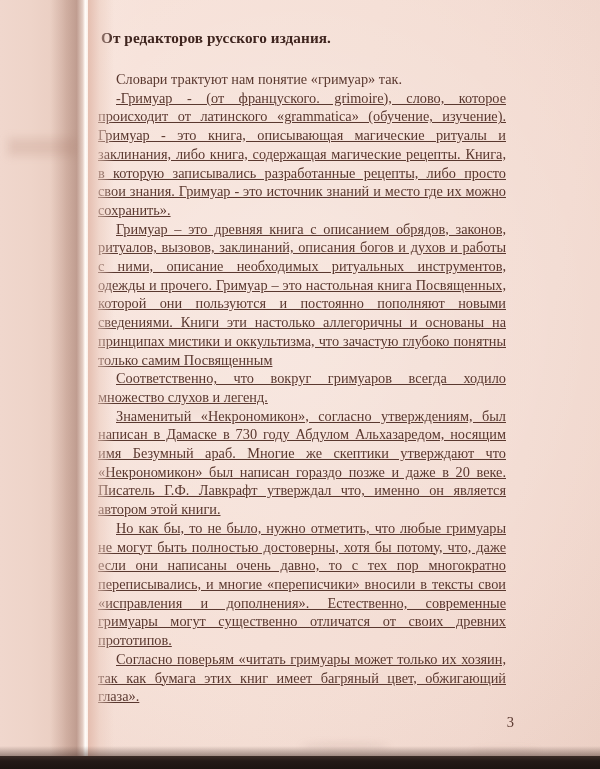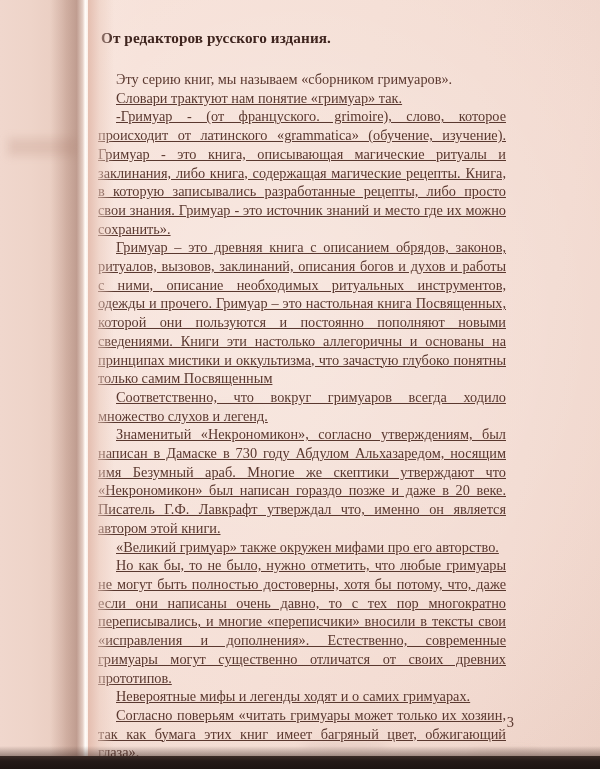--- a/index.html
+++ b/index.html
@@ -205,29 +205,26 @@
   <div class="gutter"></div>
   <div class="gutter-crease"></div>
 
   <div class="page"></div>
   <div class="page-vignette"></div>
 
   <div class="text-column">
 
     <h1 class="doc-heading">От редакторов русского издания.</h1>
 
-    <p class="para">Эту серию книг, мы называем «сборником гримуаров».</p>
     <p class="para">Словари трактуют нам понятие «гримуар» так.</p>
     <p class="para">-Гримуар - (от француского. grimoire), слово, которое происходит от латинского «grammatica» (обучение, изучение). Гримуар - это книга, описывающая магические ритуалы и заклинания, либо книга, содержащая магические рецепты. Книга, в которую записывались разработанные рецепты, либо просто свои знания. Гримуар - это источник знаний и место где их можно сохранить».</p>
     <p class="para">Гримуар – это древняя книга с описанием обрядов, законов, ритуалов, вызовов, заклинаний, описания богов и духов и работы с ними, описание необходимых ритуальных инструментов, одежды и прочего. Гримуар – это настольная книга Посвященных, которой они пользуются и постоянно пополняют новыми сведениями. Книги эти настолько аллегоричны и основаны на принципах мистики и оккультизма, что зачастую глубоко понятны только самим Посвященным</p>
     <p class="para">Соответственно, что вокруг гримуаров всегда ходило множество слухов и легенд.</p>
     <p class="para">Знаменитый «Некрономикон», согласно утверждениям, был написан в Дамаске в 730 году Абдулом Альхазаредом, носящим имя Безумный араб. Многие же скептики утверждают что «Некрономикон» был написан гораздо позже и даже в 20 веке. Писатель Г.Ф. Лавкрафт утверждал что, именно он является автором этой книги.</p>
-    <p class="para">«Великий гримуар» также окружен мифами про его авторство.</p>
     <p class="para">Но как бы, то не было, нужно отметить, что любые гримуары не могут быть полностью достоверны, хотя бы потому, что, даже если они написаны очень давно, то с тех пор многократно переписывались, и многие «переписчики» вносили в тексты свои «исправления и дополнения». Естественно, современные гримуары могут существенно отличатся от своих древних прототипов.</p>
-    <p class="para">Невероятные мифы и легенды ходят и о самих гримуарах.</p>
     <p class="para">Согласно поверьям «читать гримуары может только их хозяин, так как бумага этих книг имеет багряный цвет, обжигающий глаза».</p>
 
   </div>
 
   <div class="left-fade"></div>
 
   <div class="page-number">3</div>
 
   <div class="blotch b1"></div>
   <div class="blotch b2"></div>

